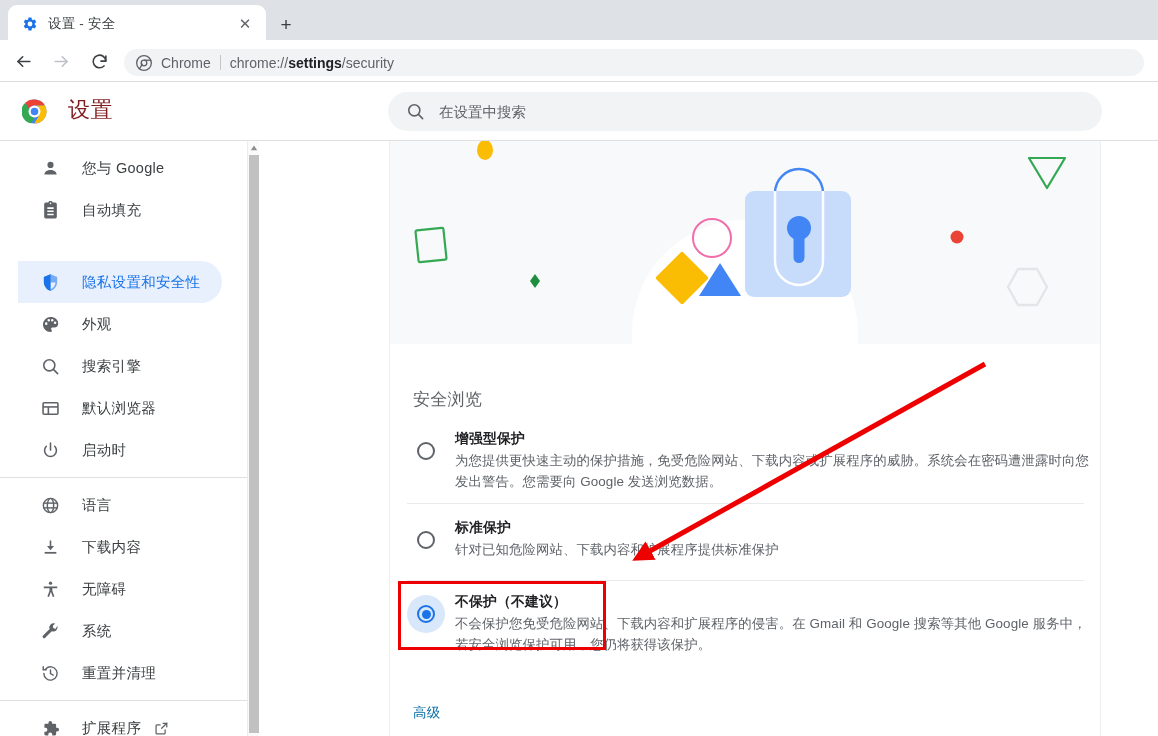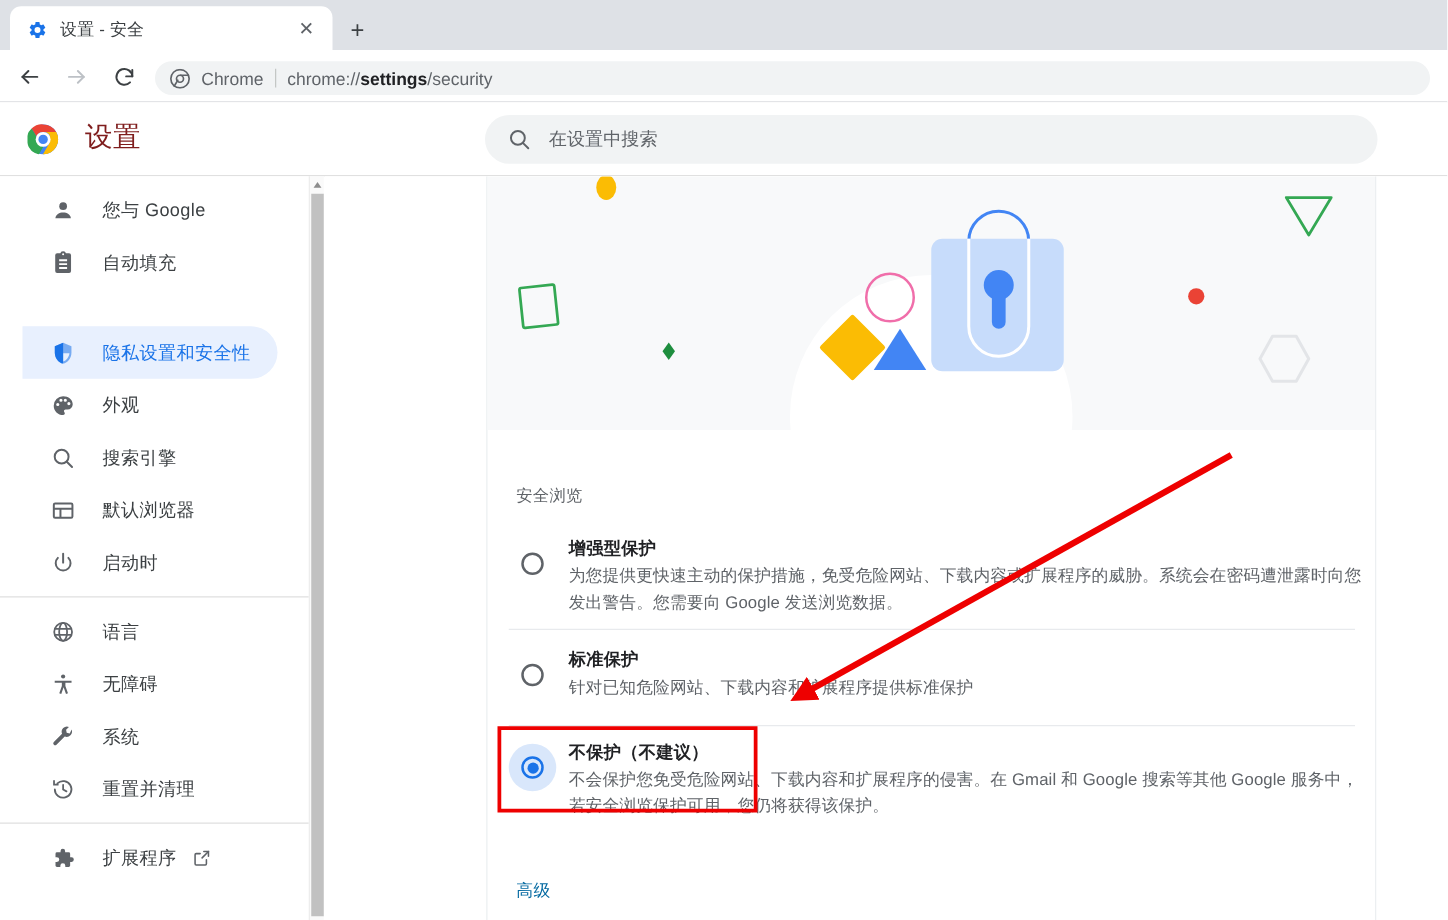--- a/index.html
+++ b/index.html
@@ -141,21 +141,21 @@
   }
 
   
   #banner {
     position:relative; width:710px; height:203px; background:#f8f9fa; overflow:hidden;
   }
   #banner svg { position:absolute; left:0; top:0; }
 
   
   #safe-browsing-title {
-    position:absolute; left:23px; top:247px; font-size:13px; color:#5f6368; letter-spacing:.3px;
+    position:absolute; left:23px; top:247px; font-size:17px; color:#5f6368; letter-spacing:.3px;
   }
   .radio-row {
     position:absolute; left:0; width:710px; display:flex; align-items:flex-start;
     padding:0 0 0 17px;
   }
   .radio-ctrl {
     width:38px; height:38px; flex:0 0 38px; border-radius:50%;
     display:flex; align-items:center; justify-content:center; margin-top:8px;
   }
   .radio-outer {
@@ -351,20 +351,29 @@
             <svg viewBox="0 0 24 24" width="19" height="19" fill="none" stroke="#5f6368" stroke-width="1.8">
               <circle cx="12" cy="12" r="9"></circle>
                 <ellipse cx="12" cy="12" rx="4" ry="9"></ellipse>
               <line x1="3.3" y1="9" x2="20.7" y2="9"></line>
                 <line x1="3.3" y1="15" x2="20.7" y2="15"></line>
             </svg>
           </span>
           <span class="nav-label">语言</span>
         </div>
 
+        <div class="nav-item">
+          <span class="nav-icon">
+            <svg viewBox="0 0 24 24" width="19" height="19" fill="#5f6368">
+              <path d="M11 3h2v7.2h3.4L12 15.4 7.6 10.2H11z"></path>
+                <rect x="4.6" y="17.6" width="14.8" height="2.2"></rect>
+            </svg>
+          </span>
+          <span class="nav-label">下载内容</span>
+        </div>
 
         <div class="nav-item">
           <span class="nav-icon">
             <svg viewBox="0 0 24 24" width="19" height="19" fill="#5f6368">
               <circle cx="12" cy="4" r="2.1"></circle>
               <path d="M3.5 8.3h17v2.1h-6.2v3.2l2.6 7.3-2 .7-2.4-6.8-2.4 6.8-2-.7 2.6-7.3v-3.2H3.5z"></path>
             </svg>
           </span>
           <span class="nav-label">无障碍</span>
         </div>

